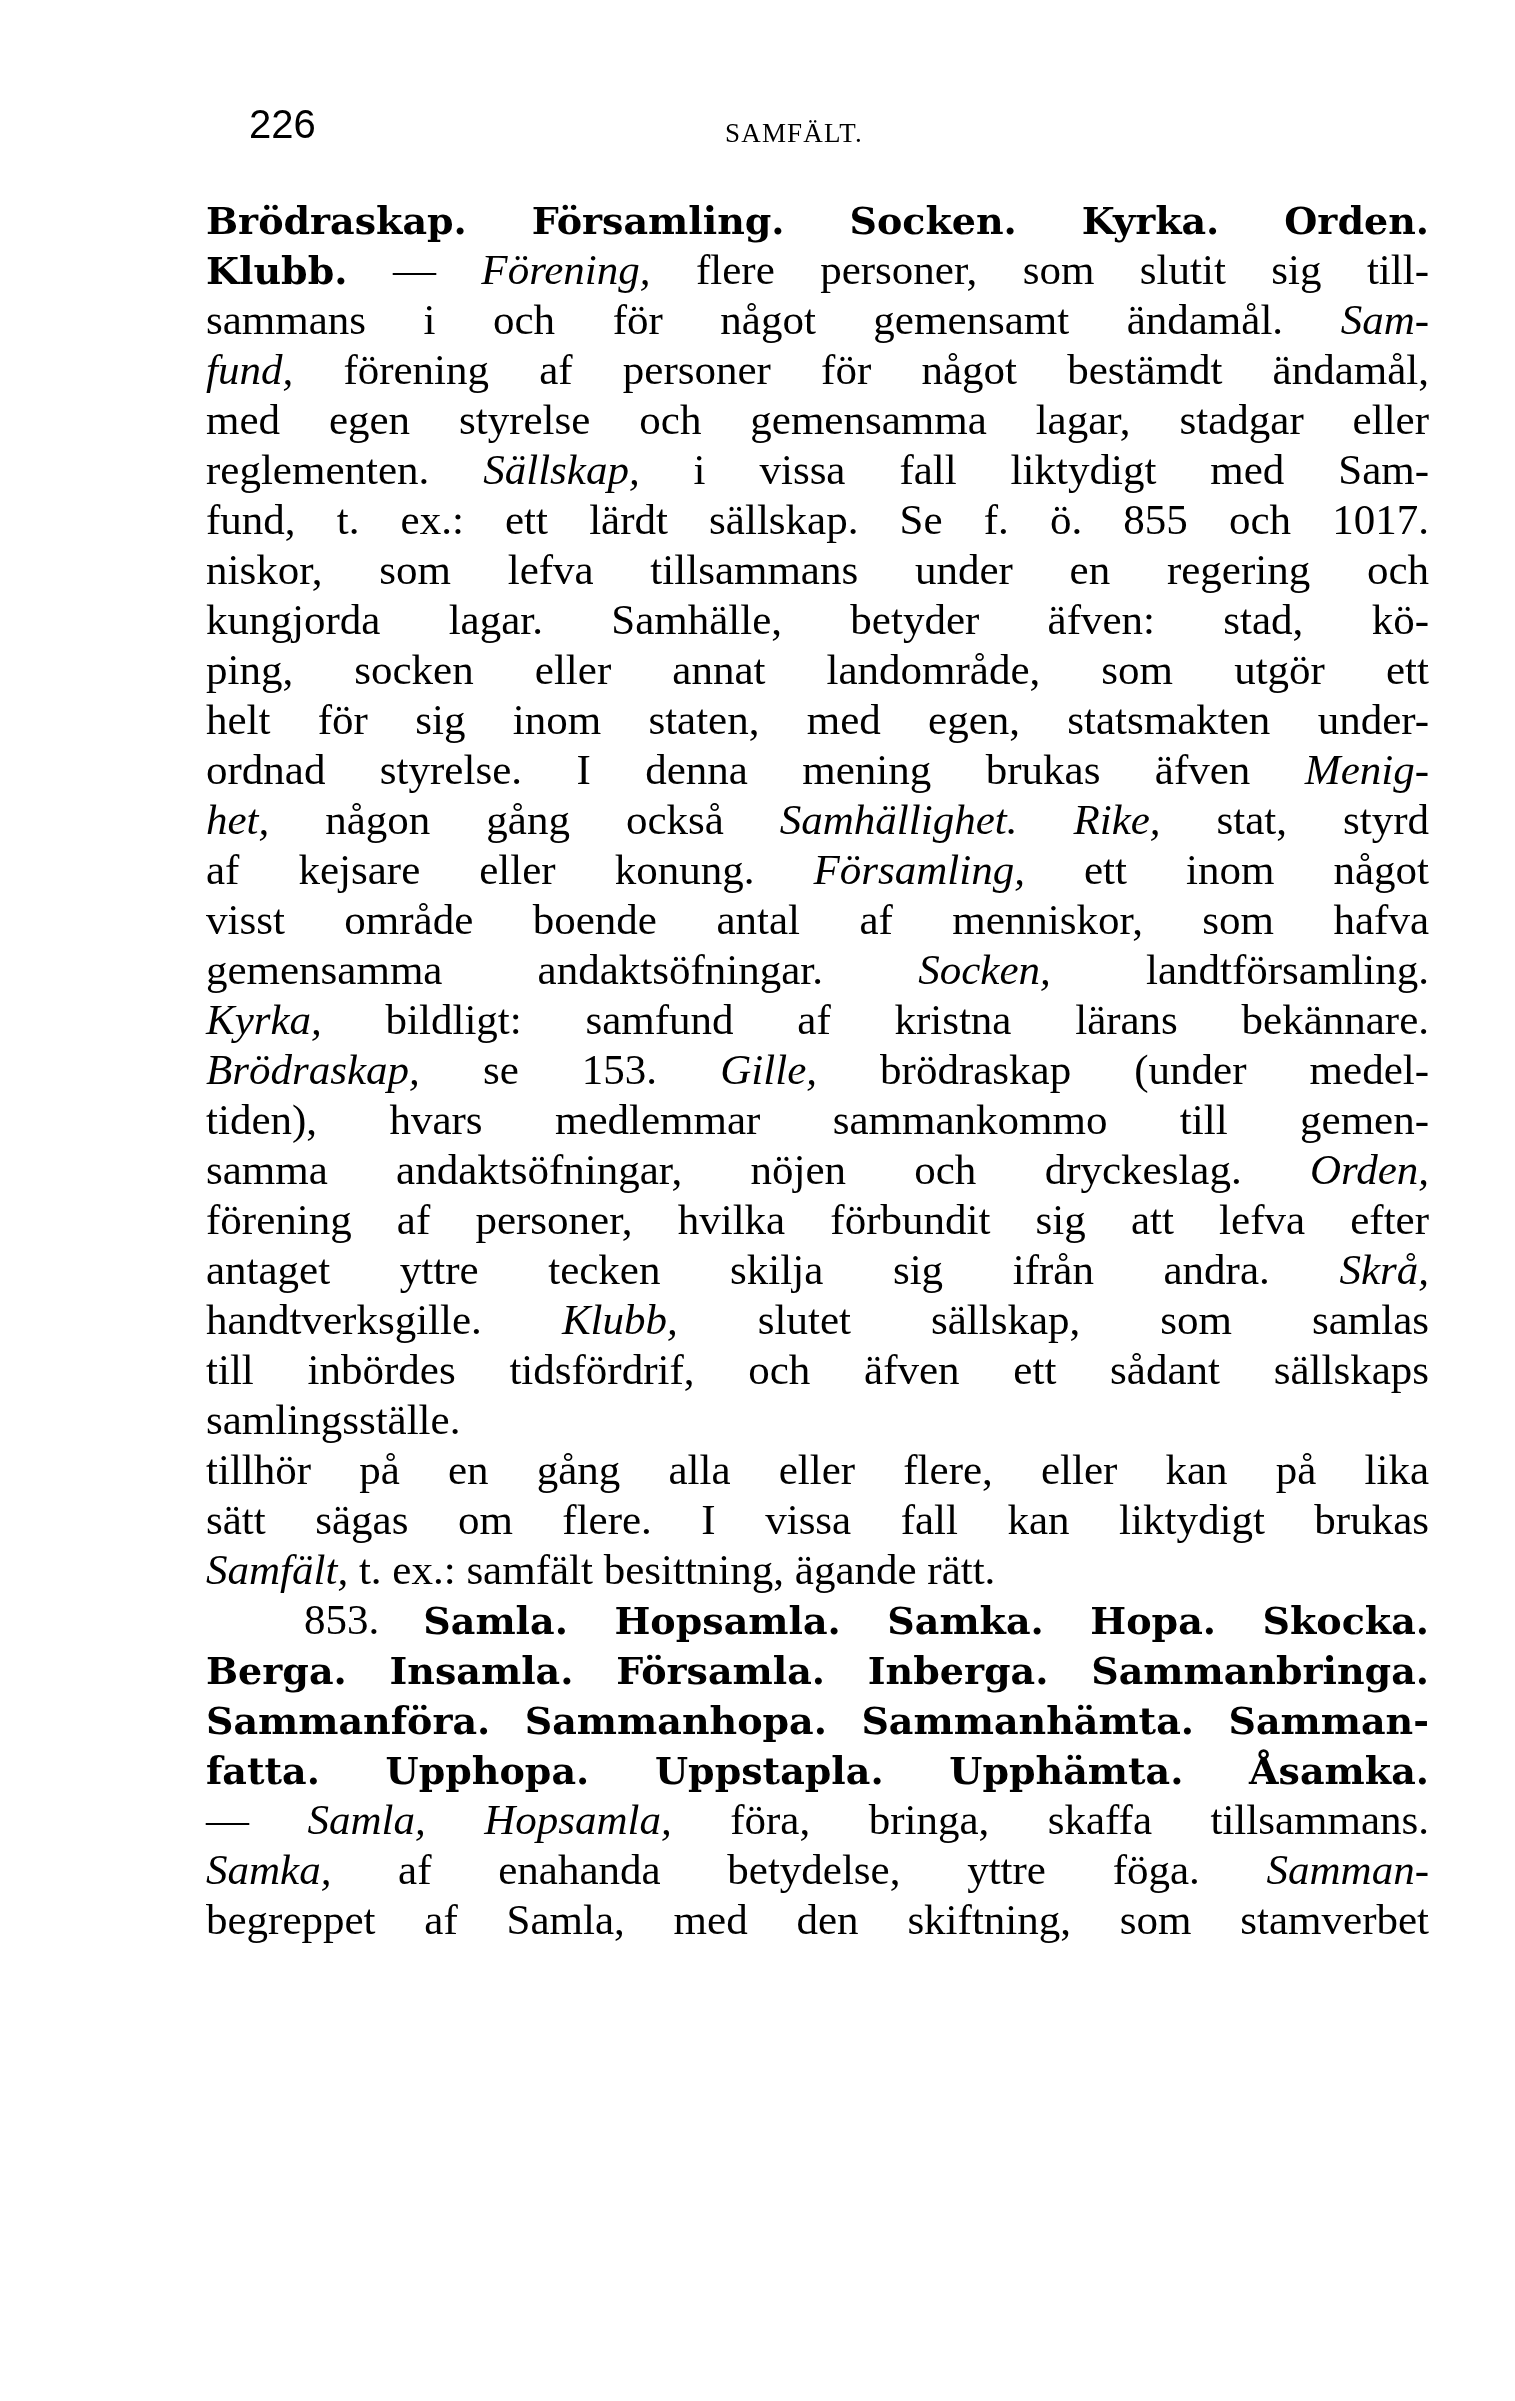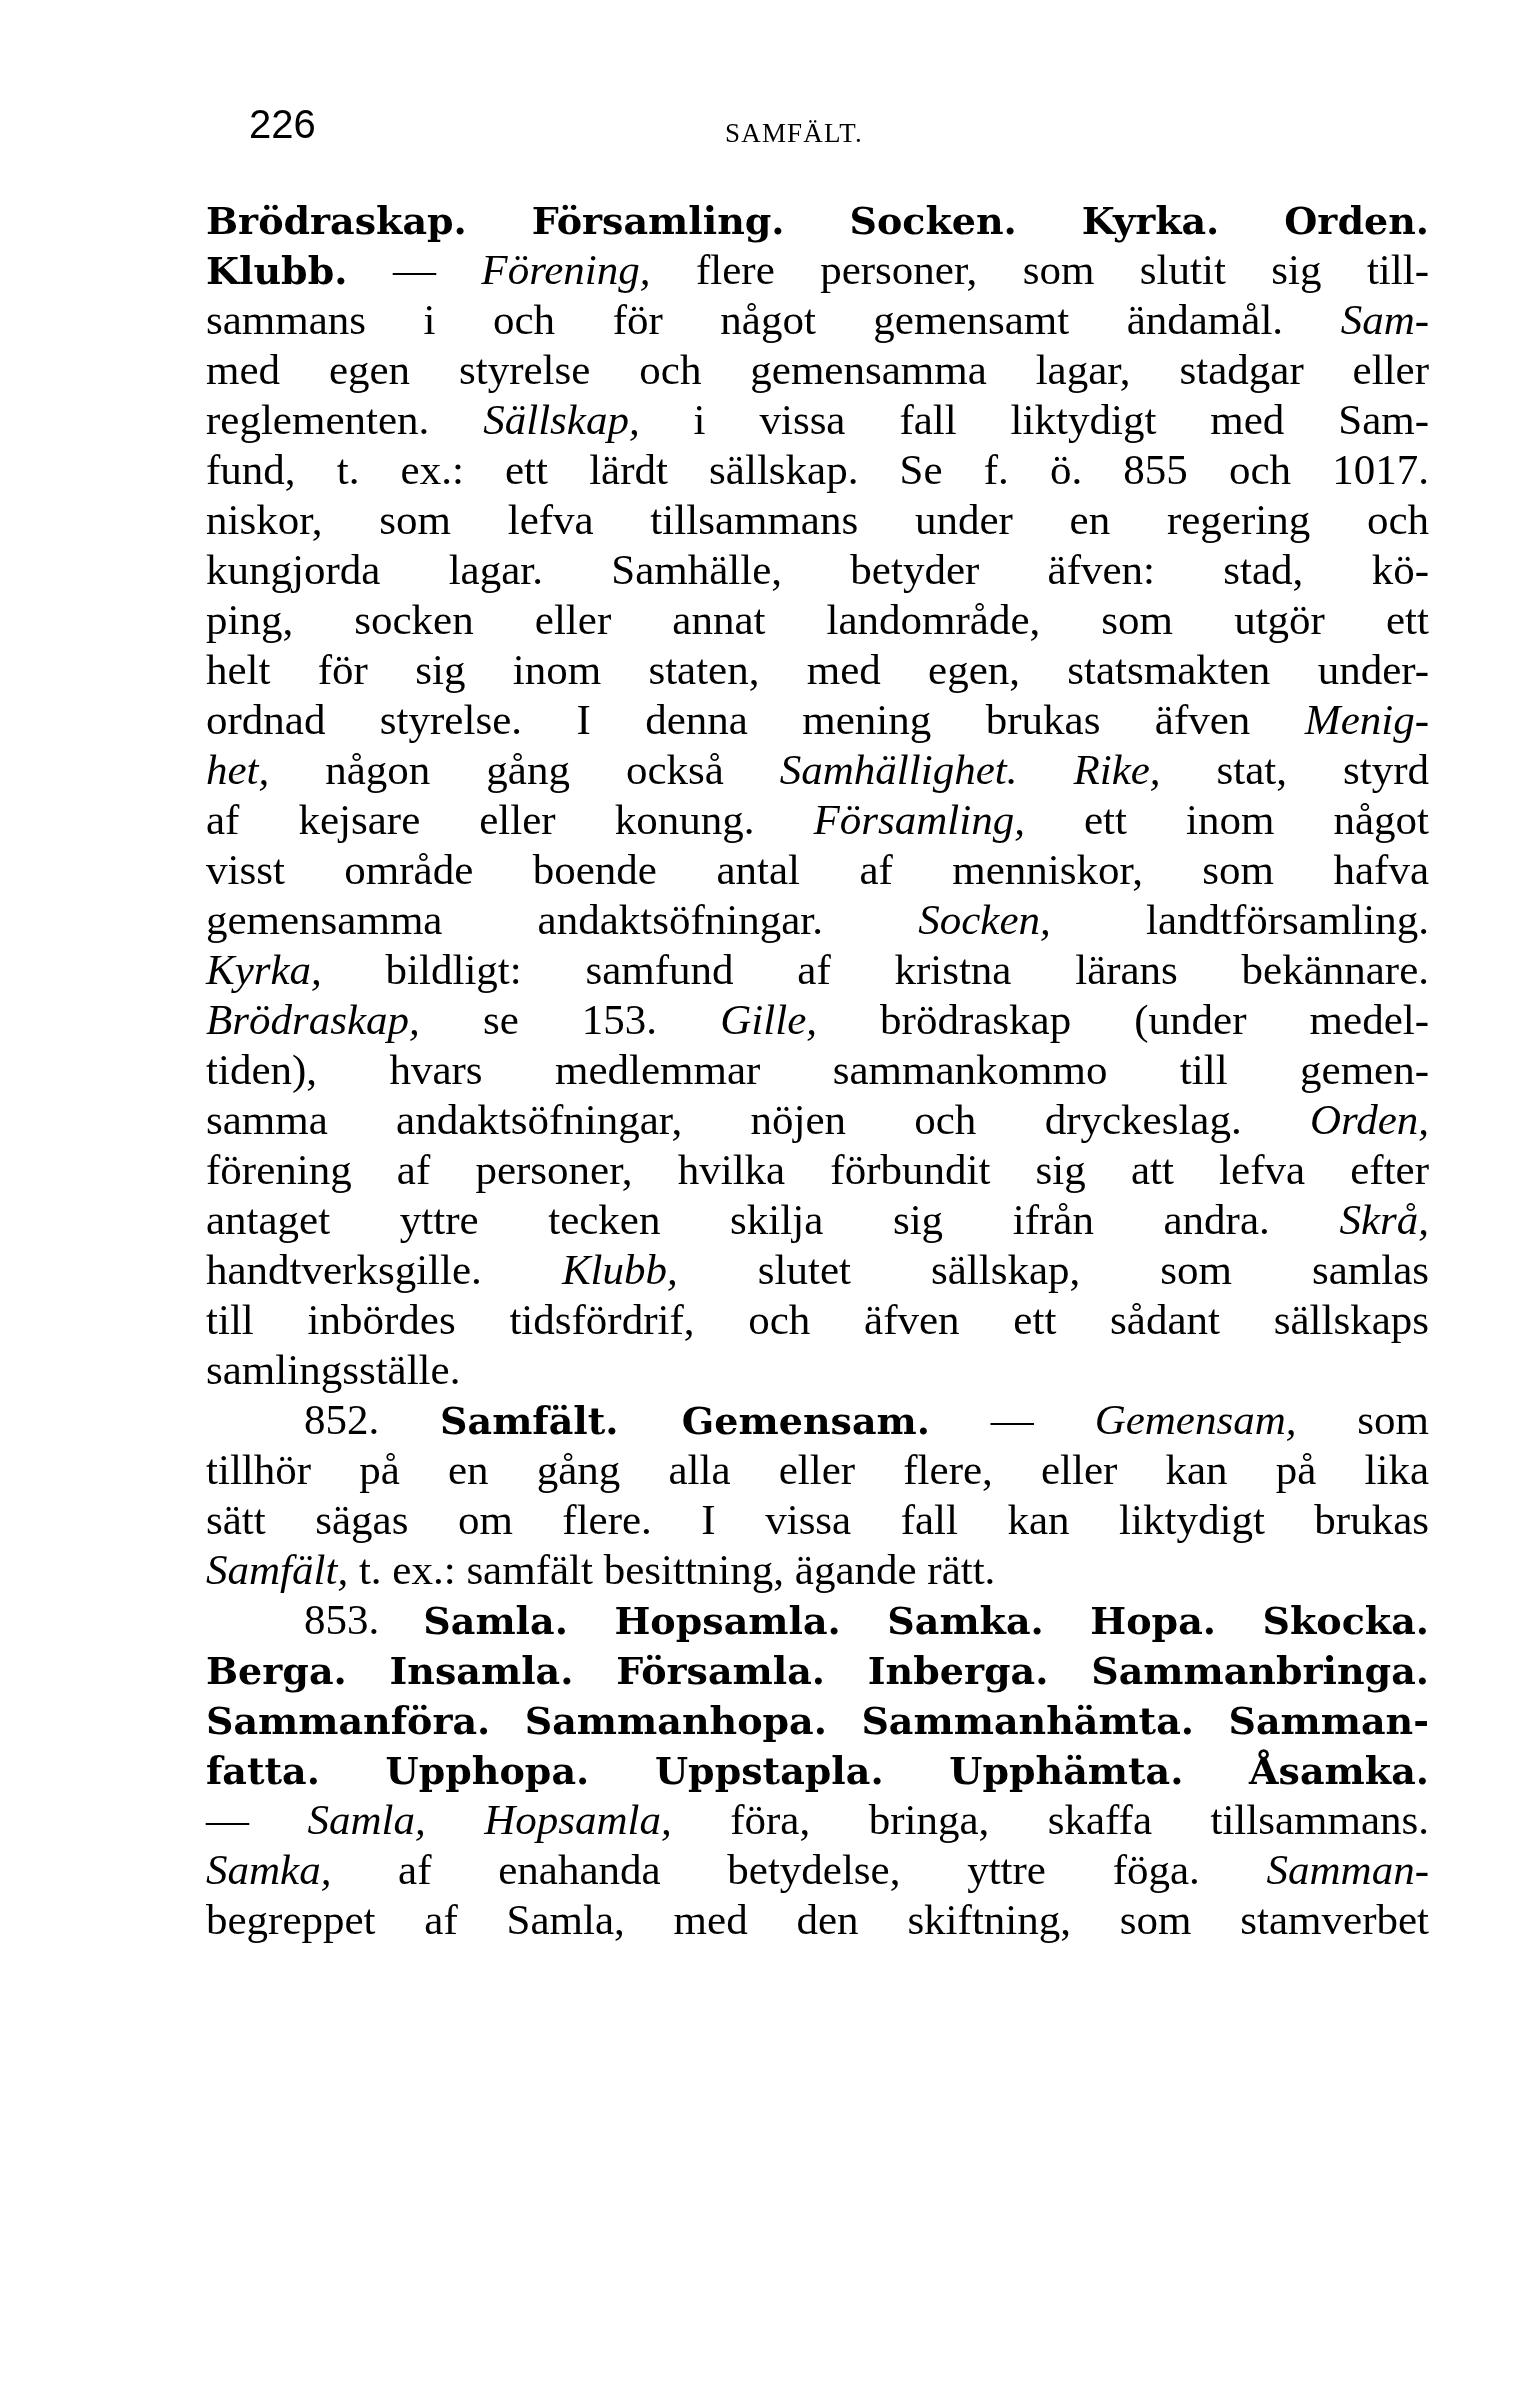--- a/index.html
+++ b/index.html
@@ -22,20 +22,21 @@
 </head>
 <body>
 
 <div>
   <div class="page-number">226</div>
   <div class="running-head">SAMFÄLT.</div>
   <div class="body-text" id="body-text">
       <span class="line"><span class="seg b">Brödraskap.  Församling.  Socken.  Kyrka.  Orden.</span></span>
       <span class="line"><span class="seg b">Klubb.</span><span class="seg"> — </span><span class="seg i">Förening,</span><span class="seg"> flere personer, som slutit sig till-</span></span>
       <span class="line"><span class="seg">sammans i och för något gemensamt ändamål. </span><span class="seg i">Sam-</span></span>
+      <span class="line"><span class="seg i">fund,</span><span class="seg"> förening af personer för något bestämdt ändamål,</span></span>
       <span class="line"><span class="seg">med egen styrelse och gemensamma lagar, stadgar eller</span></span>
       <span class="line"><span class="seg">reglementen.  </span><span class="seg i">Sällskap,</span><span class="seg"> i vissa fall liktydigt med Sam-</span></span>
       <span class="line"><span class="seg">fund, t. ex.: ett lärdt sällskap.  Se f. ö. 855 och 1017.</span></span>
       <span class="line"><span class="seg">niskor, som lefva tillsammans under en regering och</span></span>
       <span class="line"><span class="seg">kungjorda lagar.  Samhälle, betyder äfven: stad, kö-</span></span>
       <span class="line"><span class="seg">ping, socken eller annat landområde, som utgör ett</span></span>
       <span class="line"><span class="seg">helt för sig inom staten, med egen, statsmakten under-</span></span>
       <span class="line"><span class="seg">ordnad styrelse.  I denna mening brukas äfven </span><span class="seg i">Menig-</span></span>
       <span class="line"><span class="seg i">het,</span><span class="seg"> någon gång också </span><span class="seg i">Samhällighet.</span><span class="seg">  </span><span class="seg i">Rike,</span><span class="seg"> stat, styrd</span></span>
       <span class="line"><span class="seg">af kejsare eller konung.  </span><span class="seg i">Församling,</span><span class="seg"> ett inom något</span></span>
@@ -43,21 +44,20 @@
       <span class="line" style="transform-origin: left center; transform: scaleX(0.999992);"><span class="seg">gemensamma andaktsöfningar.  </span><span class="seg i">Socken,</span><span class="seg"> landtförsamling.</span></span>
       <span class="line"><span class="seg i">Kyrka,</span><span class="seg"> bildligt: samfund af kristna lärans bekännare.</span></span>
       <span class="line"><span class="seg i">Brödraskap,</span><span class="seg"> se 153.  </span><span class="seg i">Gille,</span><span class="seg"> brödraskap (under medel-</span></span>
       <span class="line"><span class="seg">tiden), hvars medlemmar sammankommo till gemen-</span></span>
       <span class="line"><span class="seg">samma andaktsöfningar, nöjen och dryckeslag.  </span><span class="seg i">Orden,</span></span>
       <span class="line"><span class="seg">förening af personer, hvilka förbundit sig att lefva efter</span></span>
       <span class="line"><span class="seg">antaget yttre tecken skilja sig ifrån andra.  </span><span class="seg i">Skrå,</span></span>
       <span class="line"><span class="seg">handtverksgille.  </span><span class="seg i">Klubb,</span><span class="seg"> slutet sällskap, som samlas</span></span>
       <span class="line"><span class="seg">till inbördes tidsfördrif, och äfven ett sådant sällskaps</span></span>
       <span class="line last"><span class="seg">samlingsställe.</span></span>
-      <span class="line indent"><span class="seg">852.  </span><span class="seg b">Samfält.  Gemensam.</span><span class="seg">  —  </span><span class="seg i">Gemensam,</span><span class="seg"> som</span></span>
       <span class="line"><span class="seg">tillhör på en gång alla eller flere, eller kan på lika</span></span>
       <span class="line"><span class="seg">sätt sägas om flere.  I vissa fall kan liktydigt brukas</span></span>
       <span class="line last"><span class="seg i">Samfält,</span><span class="seg"> t. ex.: samfält besittning, ägande rätt.</span></span>
       <span class="line indent"><span class="seg">853.  </span><span class="seg b">Samla.  Hopsamla.  Samka.  Hopa.  Skocka.</span></span>
       <span class="line"><span class="seg b">Berga.  Insamla.  Församla.  Inberga.  Sammanbringa.</span></span>
       <span class="line"><span class="seg b">Sammanföra.  Sammanhopa.  Sammanhämta.  Samman-</span></span>
       <span class="line"><span class="seg b">fatta.   Upphopa.   Uppstapla.   Upphämta.   Åsamka.</span></span>
       <span class="line"><span class="seg">— </span><span class="seg i">Samla, Hopsamla,</span><span class="seg"> föra, bringa, skaffa tillsammans.</span></span>
       <span class="line"><span class="seg i">Samka,</span><span class="seg"> af enahanda betydelse, yttre föga.  </span><span class="seg i">Samman-</span></span>
       <span class="line"><span class="seg">begreppet af Samla, med den skiftning, som stamverbet</span></span>

